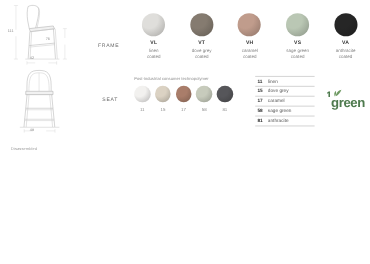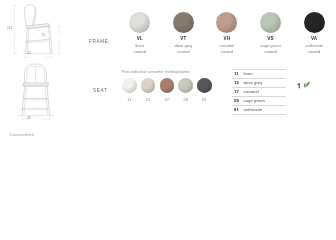--- a/index.html
+++ b/index.html
@@ -382,13 +382,14 @@
   <svg id="green-logo-mark" width="20" height="12" viewBox="0 0 20 12">
     <g fill="#6f9a63">
       <path d="M9.2 7.4 C 9.4 4.6, 11.4 2.2, 14.4 1.6 C 13.2 4.6, 11.6 6.6, 9.2 7.4 Z"></path>
       <path d="M8.4 7.8 C 7.4 6.0, 7.8 3.8, 9.4 2.6 C 9.8 4.8, 9.4 6.6, 8.4 7.8 Z"></path>
     </g>
     <g fill="#4e7a4e">
       <path d="M2.6 3.2 L 4.0 3.2 L 4.0 8.2 L 2.6 8.2 Z"></path>
       <path d="M1.4 4.2 L 3.4 3.1 L 3.4 4.3 L 1.4 5.3 Z"></path>
     </g>
   </svg>
+  <span id="green-logo-text">green</span>
 </div>
 
 </body></html>

